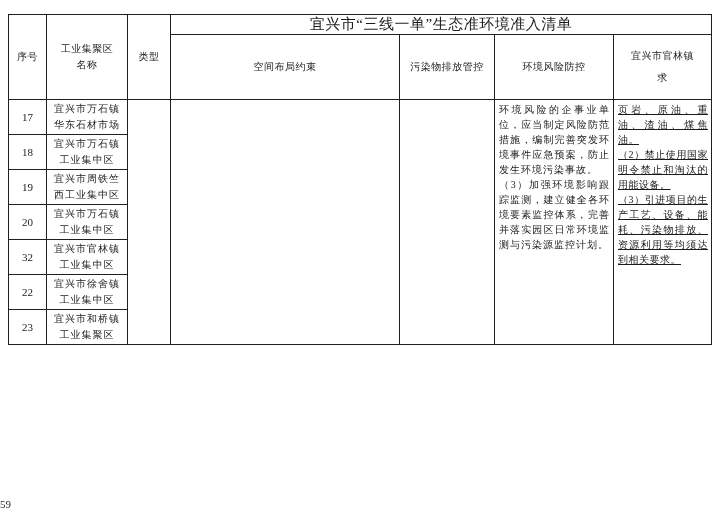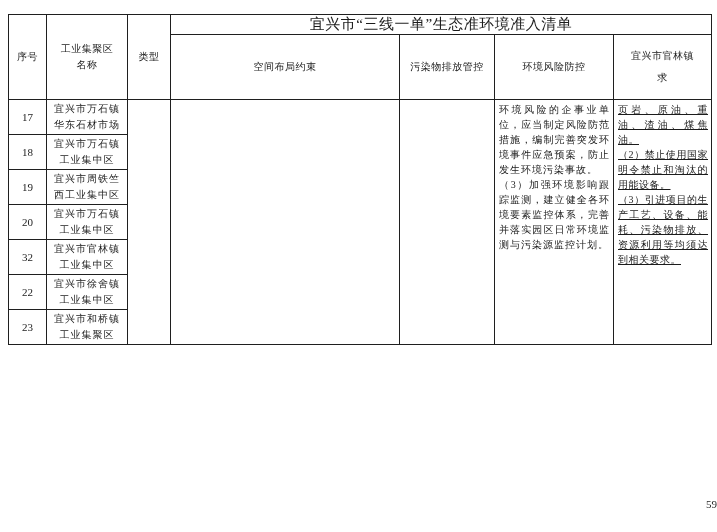--- a/index.html
+++ b/index.html
@@ -70,21 +70,21 @@
     padding: 2px 3px 0 4px;
     white-space: pre-line;
   }
   .td-risk { letter-spacing: 1px; margin-top: 8px; }
   .td-resource { letter-spacing: 0.5px; text-decoration: underline; }
   .page-number {
     position: absolute;
     left: 0;
     right: 0;
     top: 498px;
-    text-align: right;
+    text-align: left;
     font-size: 11px;
     color: #2a2a2a;
   }
 </style>
 </head>
 <body>
 
 <div class="page">
 
   <table class="access-table">

